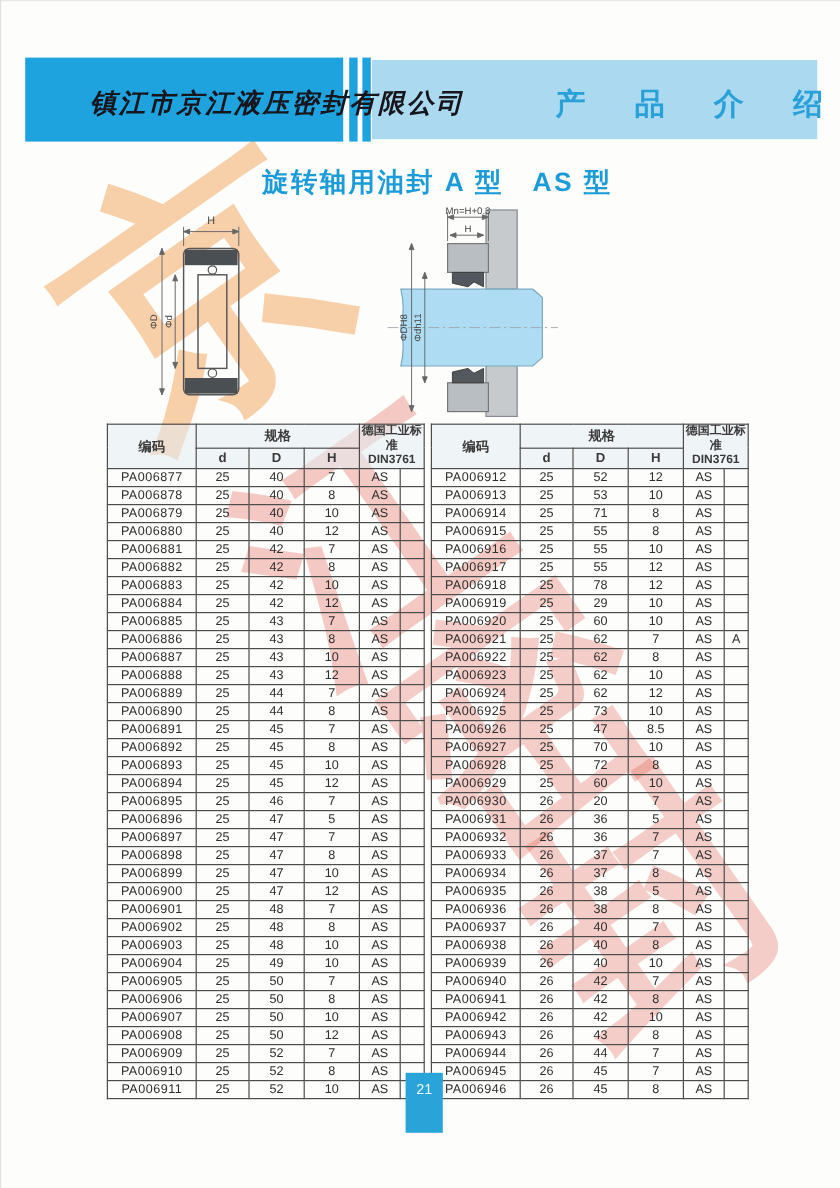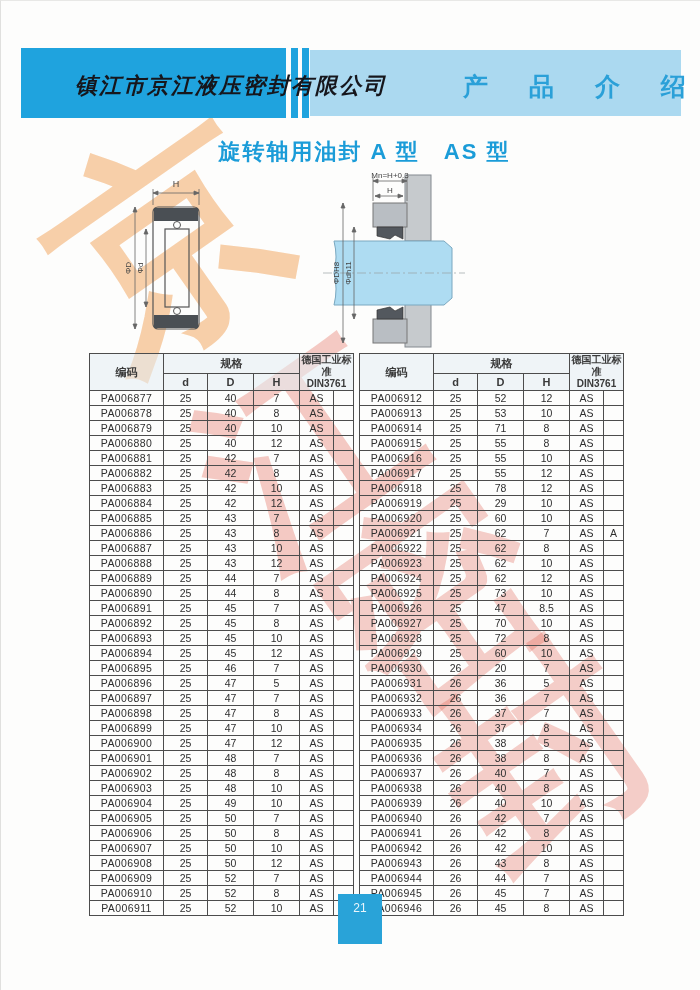--- a/index.html
+++ b/index.html
@@ -61,21 +61,21 @@
   .din-l1 { font-size:10px; line-height:12px; }
   .din-l2 { font-size:10px; line-height:12px; font-weight:bold; }
   .spec-table td { font-size:10.5px; height:14px; line-height:14px;
                    padding:0 1px; color:#2e2e2e; }
   .spec-table td.c-code { letter-spacing:0.4px; }
   .col-code { width:74px; } .col-d { width:44px; } .col-D { width:46px; }
   .col-H { width:46px; } .col-s1 { width:34px; } .col-s2 { width:20px; }
 
   
   .page-tab {
-    position:absolute; left:337px; top:893px; width:44px; height:50px; z-index:2;
+    position:absolute; left:337px; top:893px; width:31px; height:50px; z-index:2;
     color:#eaf6fc; font-size:12px; text-align:center; padding-top:7px;
   }
 </style>
 </head>
 <body>
 
 <div class="page">
 
   <div class="wm wm-1">京</div>
   <div class="wm wm-2">江</div>

